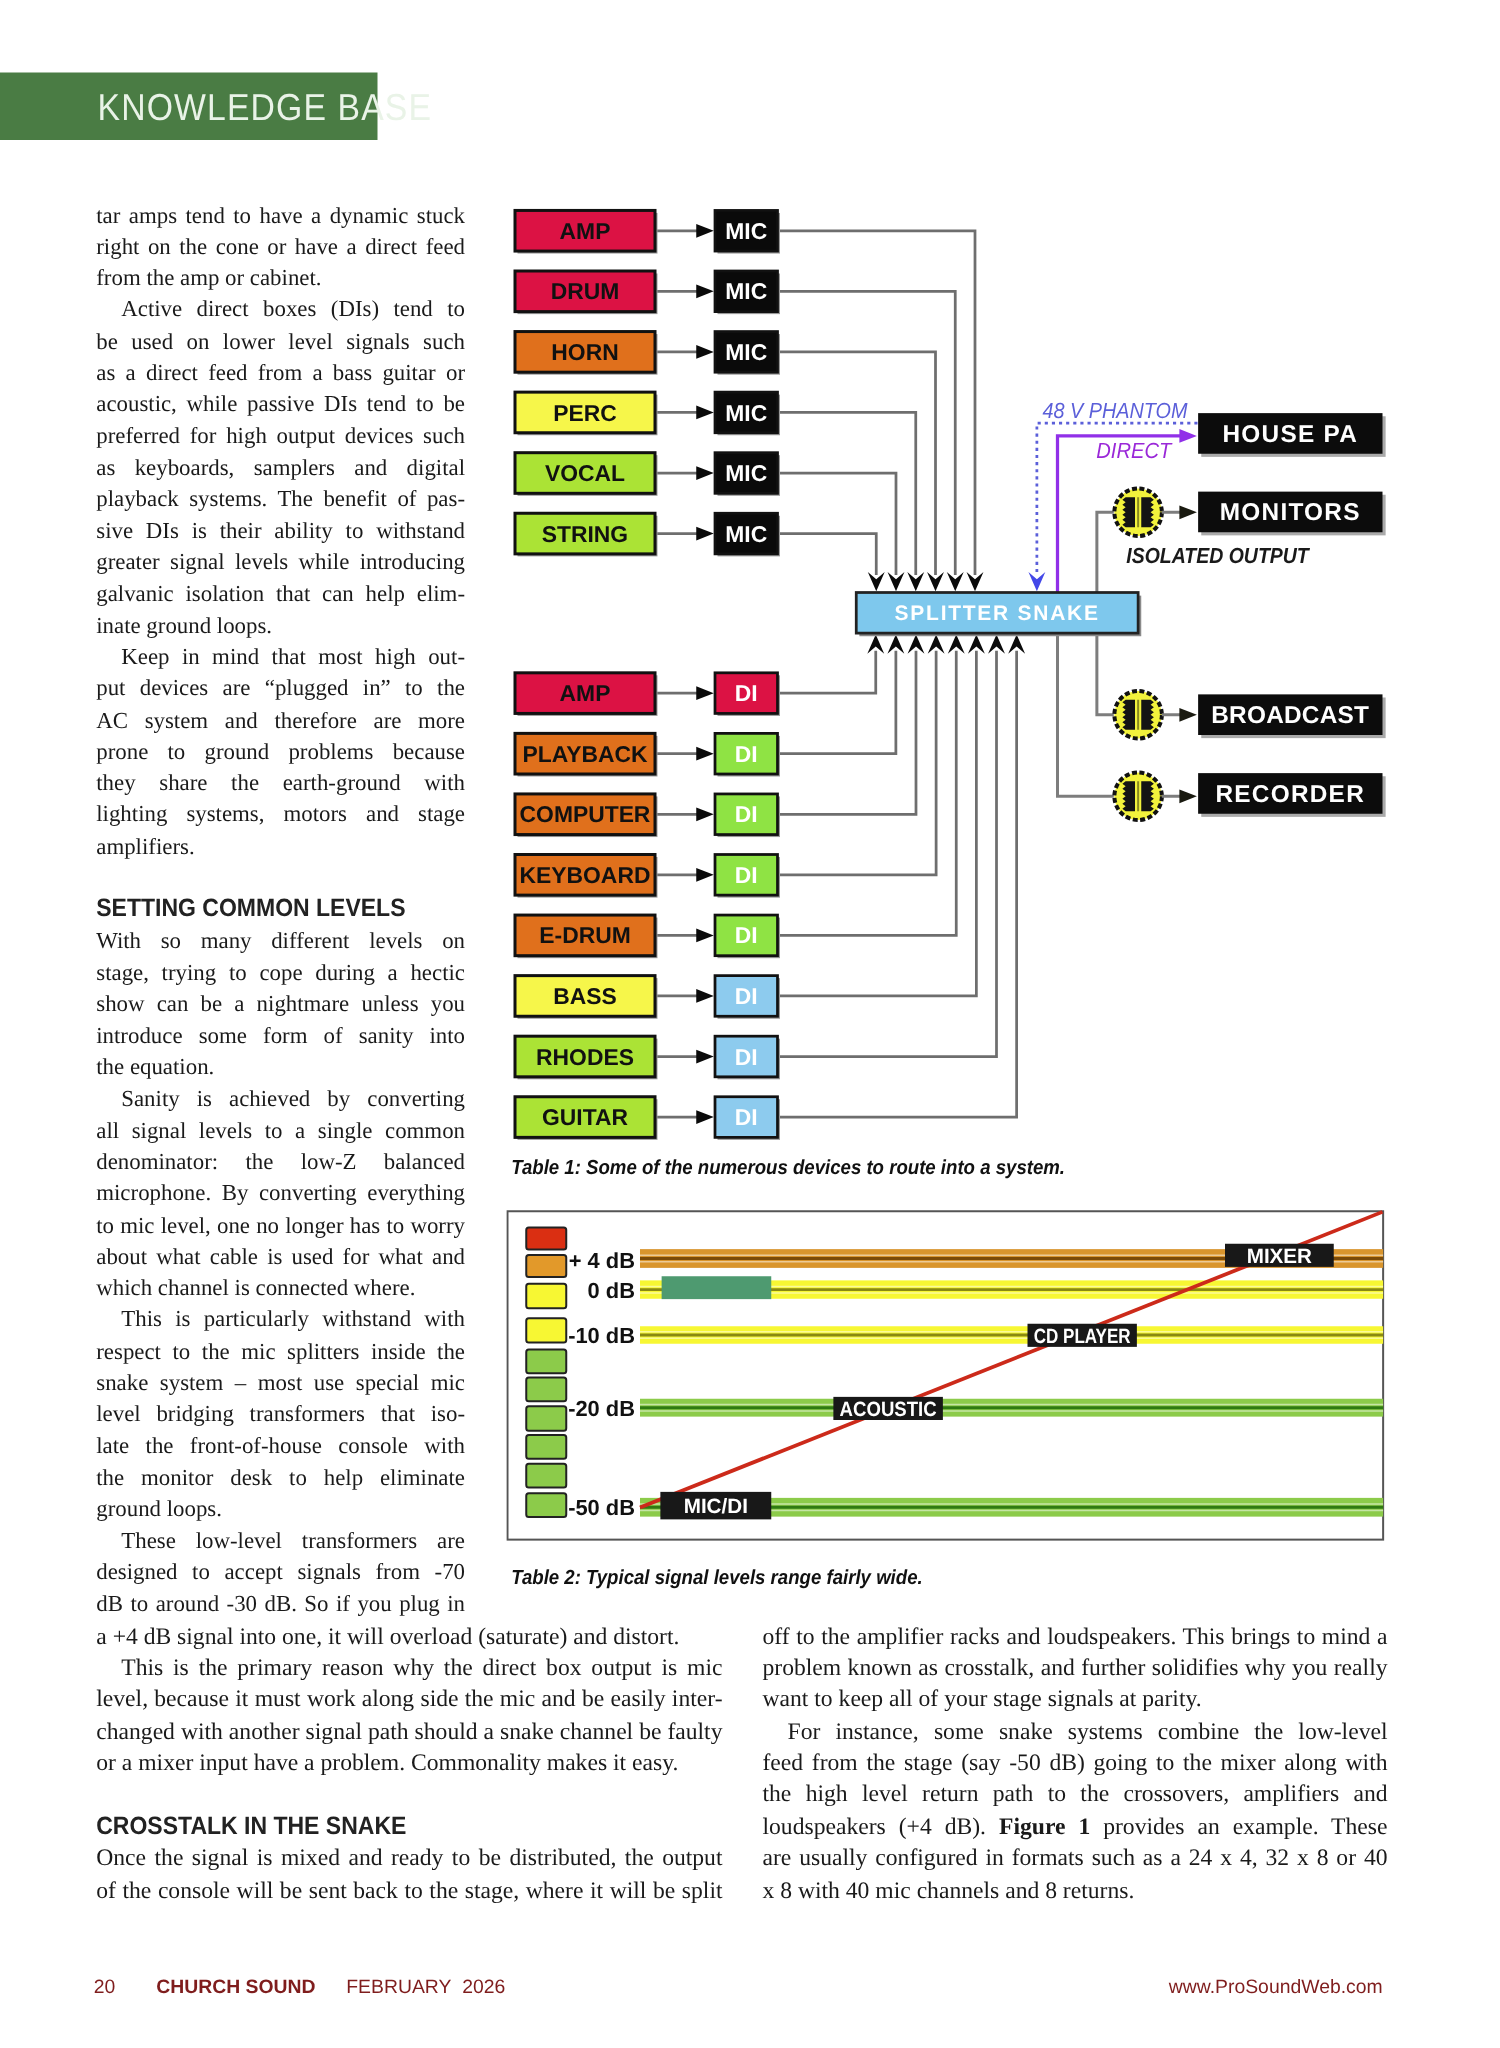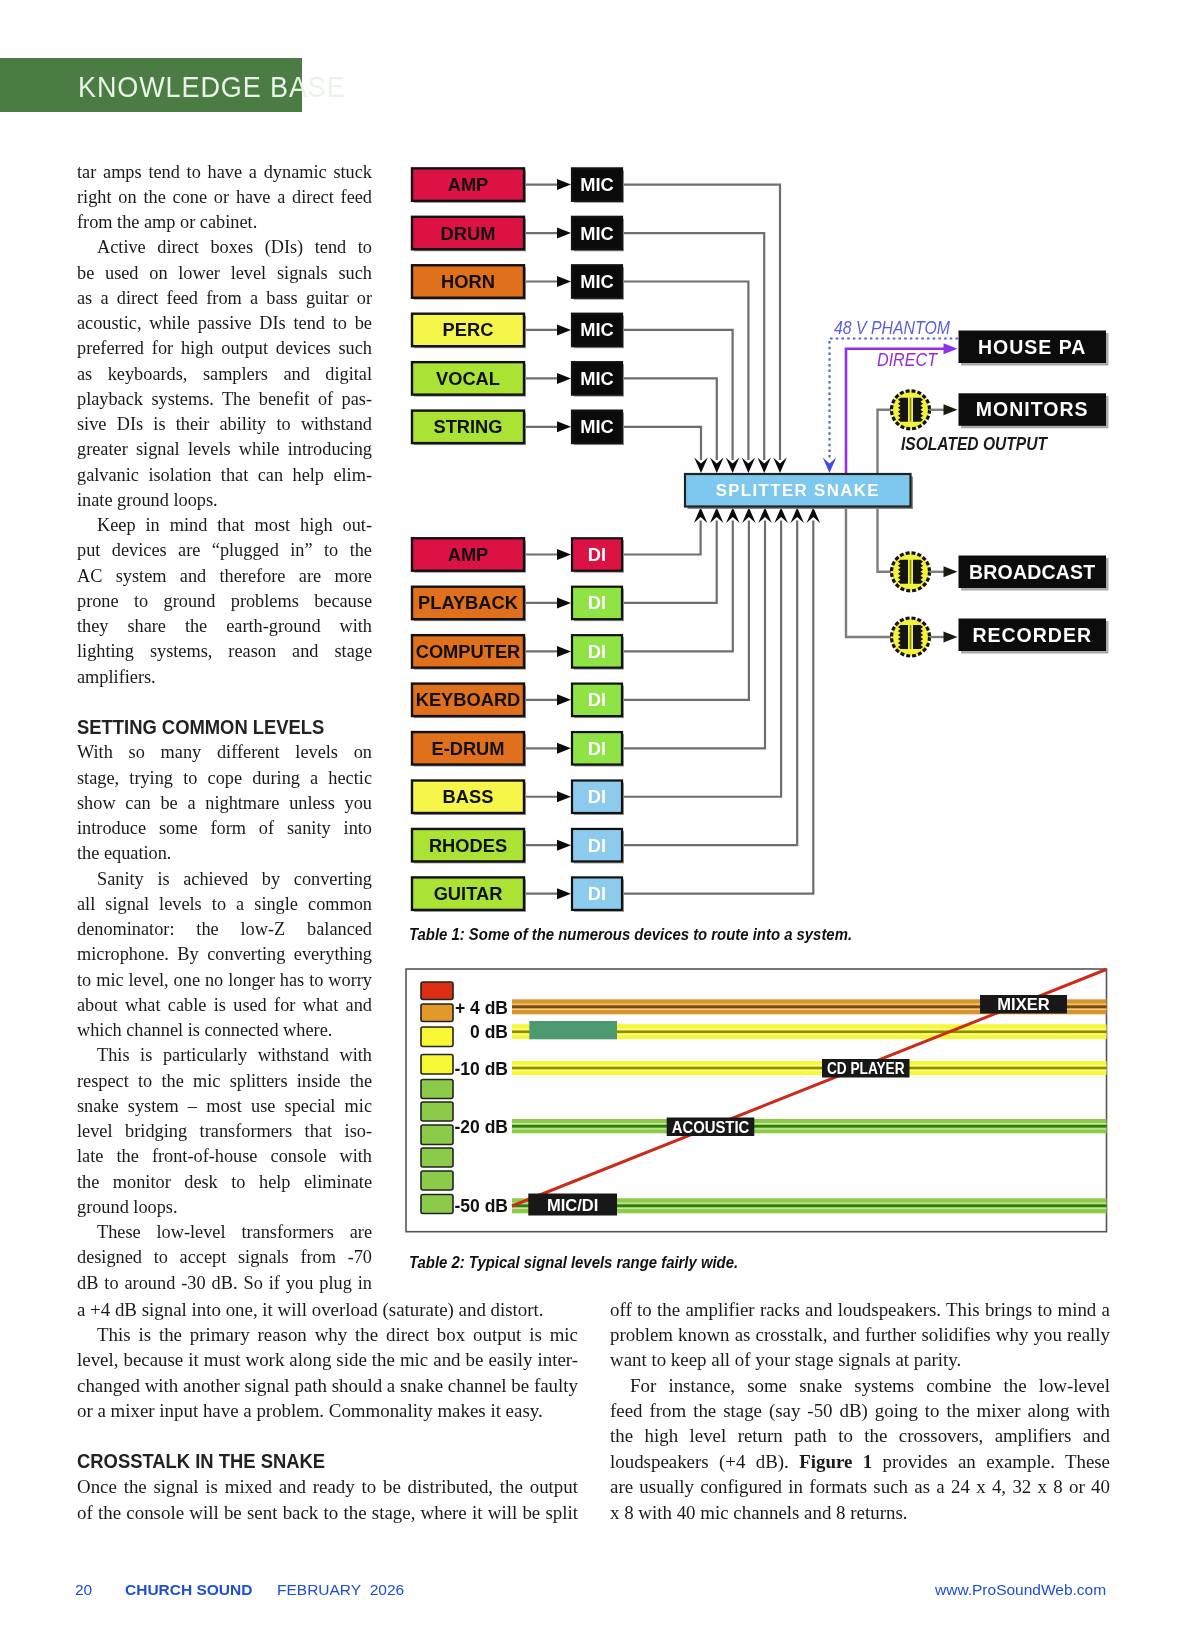--- a/index.html
+++ b/index.html
@@ -14,21 +14,21 @@
 .ln{height:25.25px;line-height:25.25px;font-size:18.3px;white-space:nowrap}
 .colBL .ln,.colBR .ln{height:25.4px;line-height:25.4px;font-size:18.9px}
 .j{white-space:normal;text-align:justify;text-align-last:justify}
 .in{text-indent:20px}
 .hd{font-family:"Liberation Sans",sans-serif;font-weight:bold;font-size:20px;color:#222;
   display:inline-block;transform:scaleX(.92);transform-origin:left;letter-spacing:0}
 .cap{position:absolute;font-family:"Liberation Sans",sans-serif;font-weight:bold;
   font-style:italic;font-size:16.2px;color:#111;white-space:nowrap;
   transform:scaleX(.92);transform-origin:left}
 .foot{position:absolute;top:1581px;font-family:"Liberation Sans",sans-serif;
-  font-size:15.5px;color:#1d4ed8}
+  font-size:15.5px;color:#7f1d1d}
 </style></head>
 <body>
 <div class="banner">
     <span>KNOWLEDGE BASE</span>
   </div>
 <div class="colL">
 <div class="ln j">tar amps tend to have a dynamic stuck</div>
 <div class="ln j">right on the cone or have a direct feed</div>
 <div class="ln">from the amp or cabinet.</div>
 <div class="ln j in">Active direct boxes (DIs) tend to</div>
@@ -40,21 +40,21 @@
 <div class="ln j">playback systems. The benefit of pas-</div>
 <div class="ln j">sive DIs is their ability to withstand</div>
 <div class="ln j">greater signal levels while introducing</div>
 <div class="ln j">galvanic isolation that can help elim-</div>
 <div class="ln">inate ground loops.</div>
 <div class="ln j in">Keep in mind that most high out-</div>
 <div class="ln j">put devices are “plugged in” to the</div>
 <div class="ln j">AC system and therefore are more</div>
 <div class="ln j">prone to ground problems because</div>
 <div class="ln j">they share the earth-ground with</div>
-<div class="ln j">lighting systems, reason and stage</div>
+<div class="ln j">lighting systems, motors and stage</div>
 <div class="ln">amplifiers.</div>
 <div class="ln"></div>
 <div class="ln"><span class="hd">SETTING COMMON LEVELS</span></div>
 <div class="ln j">With so many different levels on</div>
 <div class="ln j">stage, trying to cope during a hectic</div>
 <div class="ln j">show can be a nightmare unless you</div>
 <div class="ln j">introduce some form of sanity into</div>
 <div class="ln">the equation.</div>
 <div class="ln j in">Sanity is achieved by converting</div>
 <div class="ln j">all signal levels to a single common</div>

